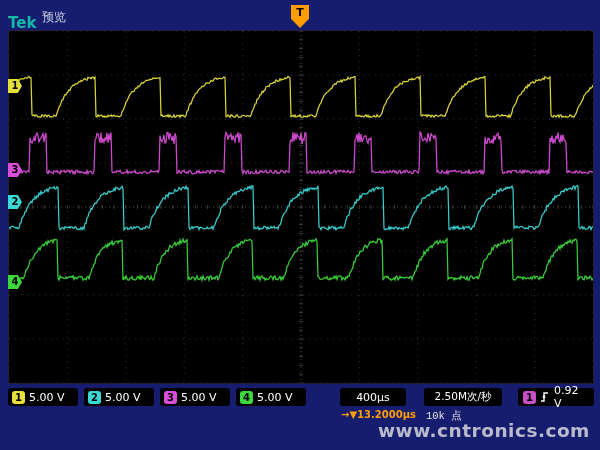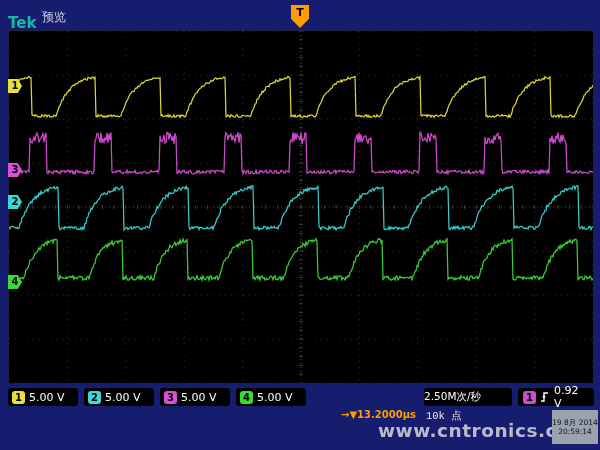--- a/index.html
+++ b/index.html
@@ -14,21 +14,21 @@
   .chmark{position:absolute;left:8px;width:14px;height:14px;color:#000;font-size:10px;font-weight:bold;
           text-align:center;line-height:14px;clip-path:polygon(0 0,70% 0,100% 50%,70% 100%,0 100%);z-index:5;}
   .m-ch1{top:79px}.m-ch3{top:163px}.m-ch2{top:195px}.m-ch4{top:275px}
   .box{position:absolute;top:388px;height:18px;background:#000;border-radius:3px;color:#fff;
        display:flex;align-items:center;box-sizing:border-box;}
   .ch-readout{width:70px;gap:4px;padding:0 4px;font-size:11px;}
   .badge{display:inline-block;width:13px;height:13px;border-radius:3px;color:#000;font-size:10px;
          font-weight:bold;text-align:center;line-height:13px;flex:0 0 auto;}
   .r-ch1{left:8px}.r-ch2{left:84px}.r-ch3{left:160px}.r-ch4{left:236px}
   .tb-box{left:340px;width:66px;justify-content:center;font-size:11px;}
-  .rate-box{left:424px;width:88px;font-size:10.5px;}
+  .rate-box{left:424px;width:78px;justify-content:center;font-size:10.5px;}
   .trig-box{left:518px;width:76px;gap:4px;padding:0 5px;font-size:11px;}
   .delay-row{position:absolute;left:341px;top:409px;color:#ff9d00;font-size:10px;font-weight:bold;}
   .points{position:absolute;left:426px;top:409px;color:#e8e8e8;font-size:10.5px;font-family:Liberation Mono, monospace;}
   .watermark{position:absolute;left:378px;top:420px;font-size:18.5px;font-weight:bold;
              color:rgba(214,214,220,0.85);letter-spacing:.5px;white-space:nowrap;}
   .datetime{position:absolute;left:552px;top:410px;width:46px;height:34px;background:#9aa2ad;
             color:#0e1220;font-size:7.5px;text-align:center;display:flex;flex-direction:column;
             justify-content:center;gap:2px;line-height:1;}
   .edge-icon{flex:0 0 auto;}
 </style>
@@ -178,38 +178,37 @@
   </div>
   <div class="box ch-readout r-ch3">
     <span class="badge" style="background: rgb(217, 79, 217);">3</span>
     <span>5.00 V</span>
   </div>
   <div class="box ch-readout r-ch4">
     <span class="badge" style="background: rgb(60, 217, 60);">4</span>
     <span>5.00 V</span>
   </div>
 
+  <div class="box tb-box">
+    <span>400µs</span>
+  </div>
 
   <div class="box rate-box">
     <span>2.50M次/秒</span>
   </div>
 
   <div class="box trig-box">
     <span class="badge" id="trig-badge" style="background: rgb(201, 79, 201);">1</span>
     <svg class="edge-icon" width="10" height="12" viewBox="0 0 10 12">
       <path d="M1,10 h3 v-8 h4" stroke="#ffffff" stroke-width="1.4" fill="none"></path>
       <path d="M2.2,6.4 L4,3.4 L5.8,6.4 Z" fill="#ffffff"></path>
     </svg>
     <span>0.92 V</span>
   </div>
 
   <div class="delay-row"><span>→▼</span><span>13.2000µs</span></div>
 
   <div class="points">10k 点</div>
 
   <div class="watermark">www.cntronics.com</div>
 
-  <div class="datetime">
-    <div>19 8月 2014</div>
-    <div>20:59:14</div>
-  </div>
 
 </div>
 
 </body></html>

